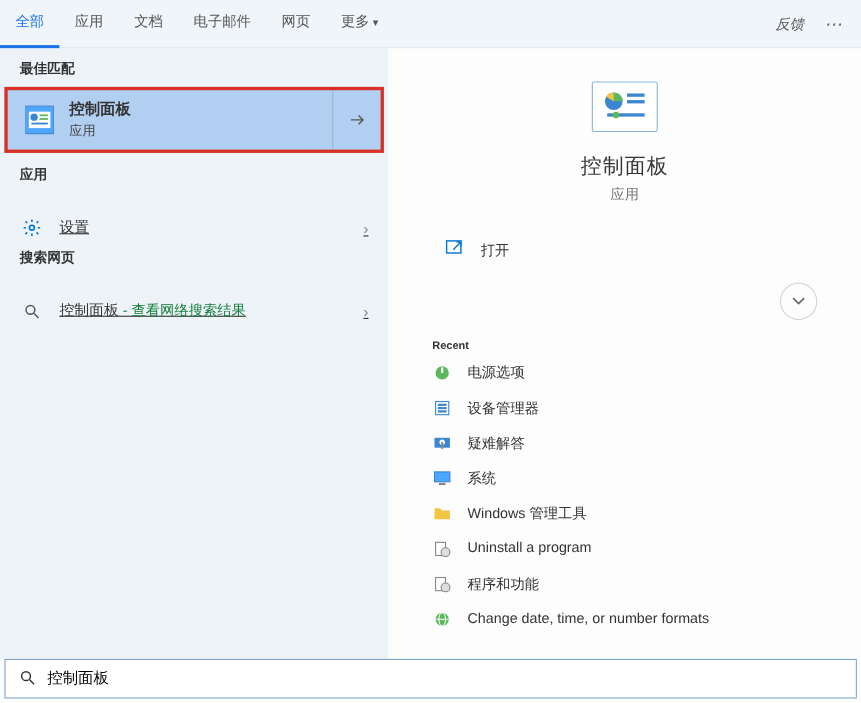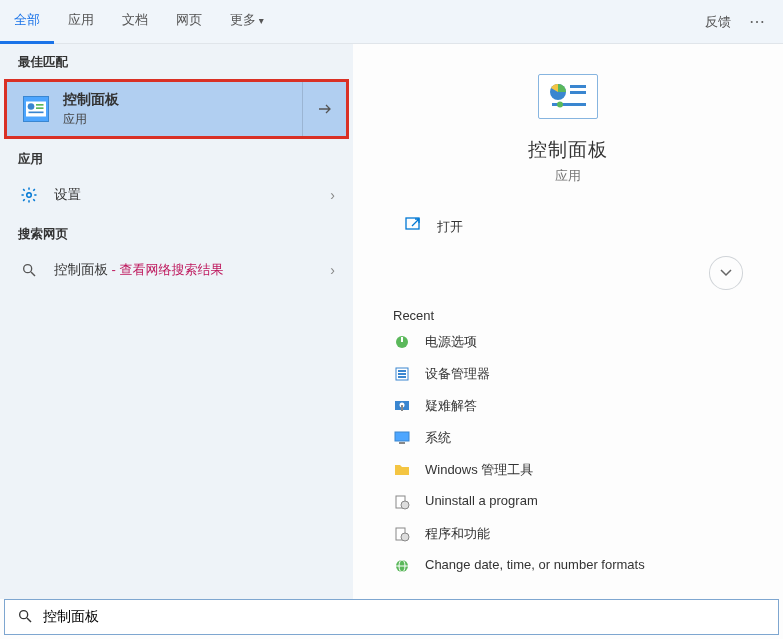--- a/index.html
+++ b/index.html
@@ -33,20 +33,21 @@
     .tab.active {
       color: #1a73e8;
       border-bottom: 3px solid #1a73e8;
     }
     .tab-more::after { content: " ▾"; font-size: 10px; }
     .topbar-right {
       display: flex;
       align-items: center;
       padding-right: 18px;
       color: #555;
+      font-style: italic;
     }
     .more-dots {
       margin-left: 18px;
       font-size: 16px;
       color: #666;
     }
     .main {
       display: flex;
       height: 555px;
     }
@@ -105,38 +106,39 @@
       width: 44px;
       height: 100%;
       border-left: 1px solid rgba(0,0,0,.12);
       display: flex;
       align-items: center;
       justify-content: center;
       color: #555;
     }
     .list-item {
       display: flex;
-      align-items: center;
+      align-items: flex-end;
       height: 42px;
       padding: 0 18px;
       cursor: pointer;
+      text-decoration: underline;
     }
     .list-item .icon {
       width: 22px;
       display: flex;
       justify-content: center;
       color: #0078d4;
       margin-right: 14px;
     }
     .list-item .label {
       flex: 1;
       font-size: 13.5px;
     }
     .list-item .sub {
-      color: #be185d;
+      color: #15803d;
       font-size: 13px;
     }
     .list-item .chev {
       color: #888;
       font-size: 14px;
     }
     
     .detail-icon {
       width: 60px; height: 46px;
       background: #fff;
@@ -186,22 +188,22 @@
       margin-top: 14px;
       margin-right: 20px;
       align-self: flex-end;
     }
     .recent-block {
       width: 100%;
       margin-top: 18px;
       padding: 0 20px;
     }
     .recent-title {
-      font-size: 13px;
-      font-weight: 400;
+      font-size: 10px;
+      font-weight: 700;
       margin-bottom: 10px;
     }
     .recent-item {
       display: flex;
       align-items: flex-start;
       height: 32px;
       cursor: pointer;
       font-size: 13px;
     }
     .recent-item .ricon {
@@ -234,20 +236,21 @@
     }
   </style>
 </head>
 <body>
 
 <div class="topbar">
   <div class="tabs">
     <div class="tab active">全部</div>
     <div class="tab">应用</div>
     <div class="tab">文档</div>
+    <div class="tab">电子邮件</div>
     <div class="tab">网页</div>
     <div class="tab tab-more">更多</div>
   </div>
   <div class="topbar-right">
     <span>反馈</span>
     <span class="more-dots">⋯</span>
   </div>
 </div>
 
 <div class="main">

